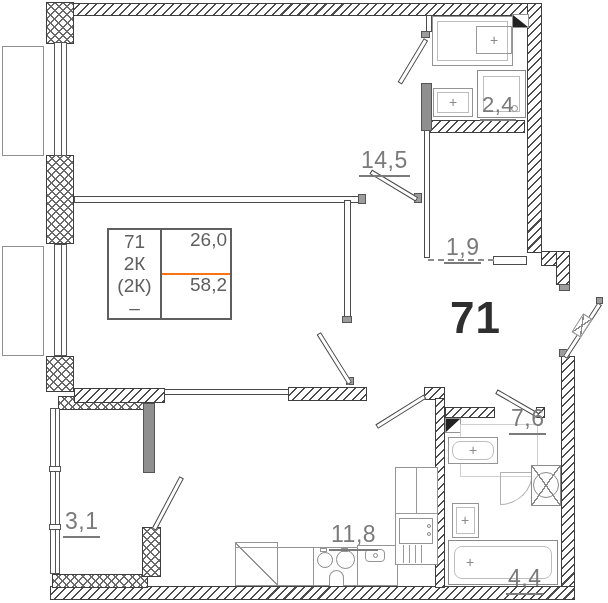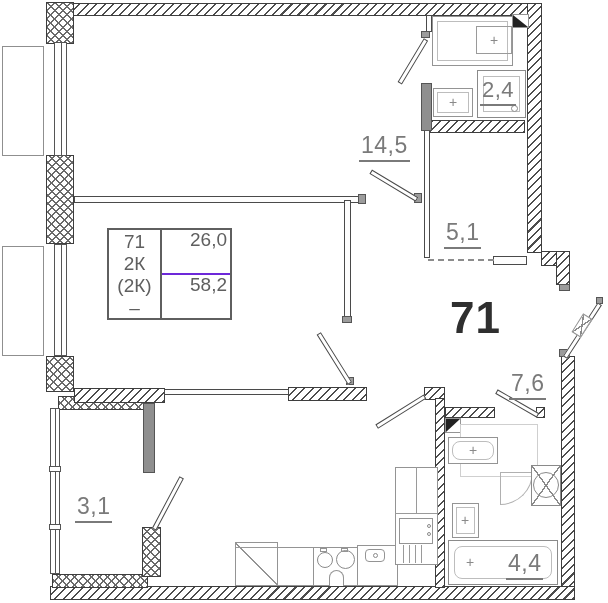--- a/index.html
+++ b/index.html
@@ -28,28 +28,28 @@
   .arch { position:absolute; background:#fff; border:1px solid #949494; border-bottom:none;
           border-radius:8px 8px 0 0; }
   .tri-bl { position:absolute; background:#222; clip-path:polygon(0 0, 0 100%, 100% 100%); }
   .tri-tl { position:absolute; background:#222; clip-path:polygon(0 0, 100% 0, 0 100%); }
   .xlines { background-image:
       linear-gradient(to top right,   rgba(0,0,0,0) calc(50% - 0.7px), #8a8a8a calc(50% - 0.7px), #8a8a8a calc(50% + 0.7px), rgba(0,0,0,0) calc(50% + 0.7px)),
       linear-gradient(to bottom right,rgba(0,0,0,0) calc(50% - 0.7px), #8a8a8a calc(50% - 0.7px), #8a8a8a calc(50% + 0.7px), rgba(0,0,0,0) calc(50% + 0.7px)); }
   .plus { position:absolute; color:#8a8a8a; font-size:14px; line-height:1;
           transform:translate(-50%,-50%); }
   .lbl  { position:absolute; color:#7a7a7a; font-size:23px; letter-spacing:.5px; }
-  .lbl span { display:inline-block; border-bottom:2px solid #7a7a7a; padding:1px 2px 1px; }
+  .lbl span { display:inline-block; border-bottom:2px solid #7a7a7a; padding:16px 2px 1px; }
   .num71 { position:absolute; color:#2f2f2f; font-size:44px; font-weight:700; letter-spacing:1px; }
   .itab { position:absolute; left:107px; top:228px; width:125px; height:92px;
           border:2px solid #5f5f5f; display:flex; background:#fff; color:#5f5f5f; font-size:19px; }
   .itab .lc { width:53px; border-right:2px solid #5f5f5f; display:flex; flex-direction:column;
               align-items:center; justify-content:space-around; line-height:1; }
   .itab .rc { flex:1; display:flex; flex-direction:column; }
-  .itab .rc div { flex:1; border-bottom:2px solid #6d28d9; text-align:right; padding-right:3px;
+  .itab .rc div { flex:1; border-bottom:2px solid #f97316; text-align:right; padding-right:3px;
                   line-height:20px; }
   .itab .rc div:last-child { border-bottom:none; }
 </style>
 </head>
 <body>
 
 <div class="plan">
 
   <div class="hatch" style="left:63px;  top:3px;   width:477px; height:13px;"></div>
   <div class="hatch" style="left:527px; top:3px;   width:15px;  height:250px;"></div>
@@ -180,21 +180,22 @@
       <div>(2К)</div>
       <div>–</div>
     </div>
     <div class="rc">
       <div>26,0</div>
       <div>58,2</div>
     </div>
   </div>
 
   <div class="lbl" style="left:359px; top:131px;"><span>14,5</span></div>
+  <div class="lbl" style="left:329px; top:505px;"><span>11,8</span></div>
   <div class="lbl" style="left:480px; top:76px;  font-size:22px;"><span>2,4</span></div>
-  <div class="lbl" style="left:444px; top:218px;"><span>5,1</span></div>
-  <div class="lbl" style="left:509px; top:369px;"><span>7,6</span></div>
+  <div class="lbl" style="left:444px; top:218px;"><span>1,9</span></div>
+  <div class="lbl" style="left:509px; top:389px;"><span>7,6</span></div>
   <div class="lbl" style="left:506px; top:549px;"><span>4,4</span></div>
-  <div class="lbl" style="left:75px;  top:492px;"><span>3,1</span></div>
+  <div class="lbl" style="left:63px;  top:492px;"><span>3,1</span></div>
 
   <div class="num71" style="left:450px; top:293px;">71</div>
 
 </div>
 
 </body></html>

